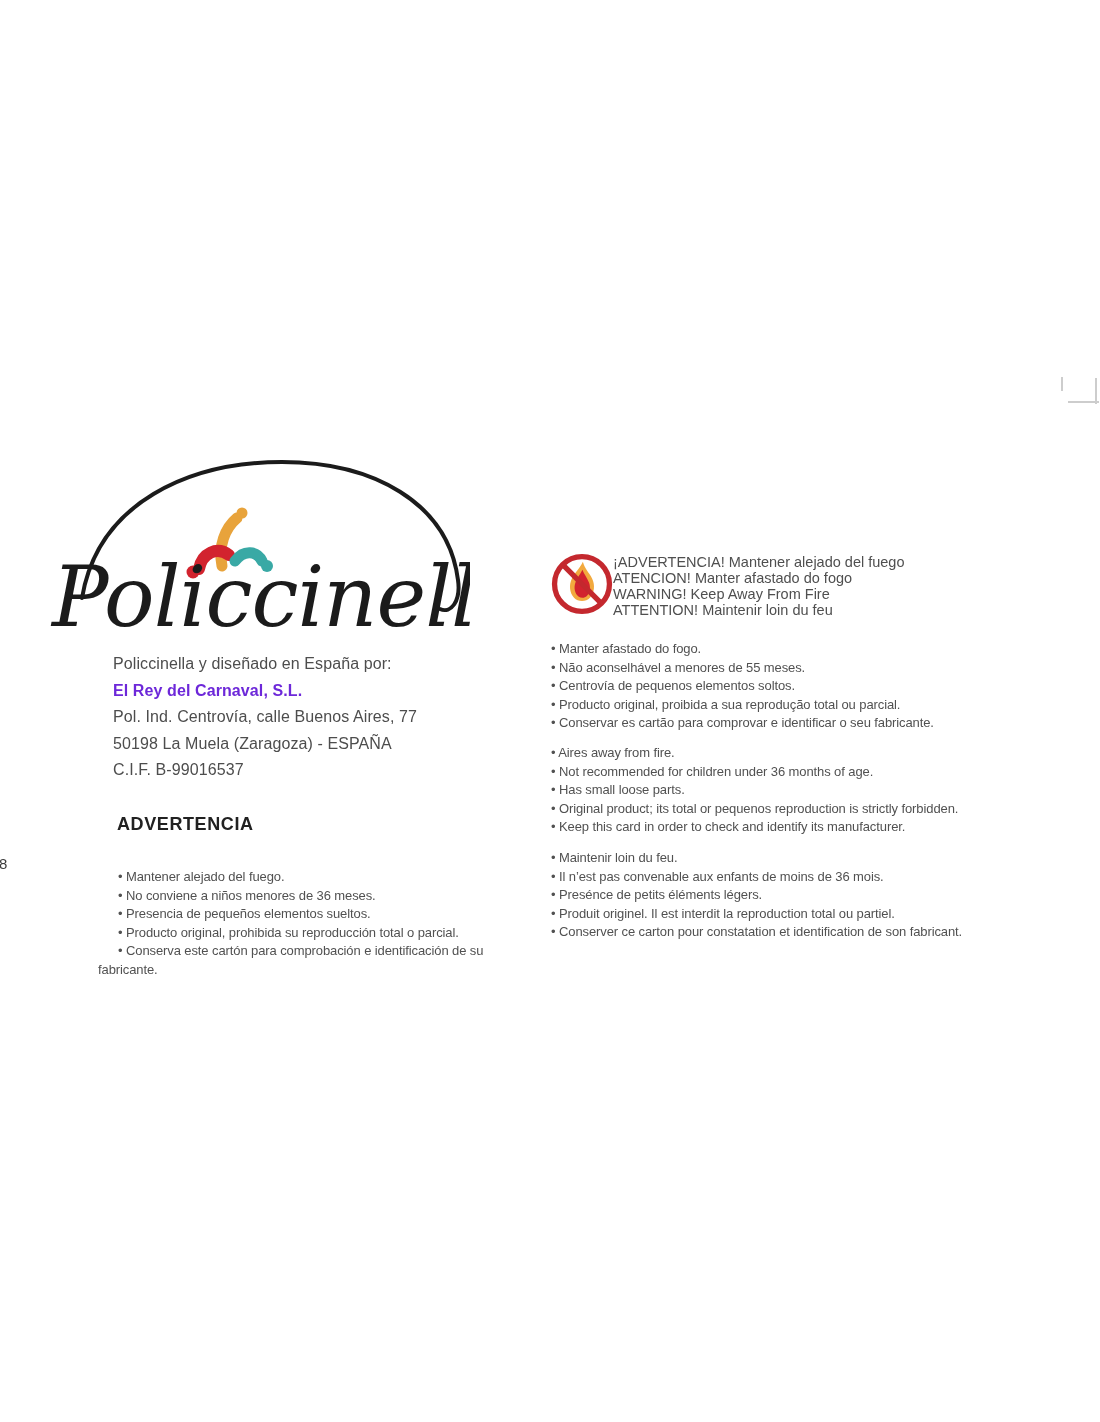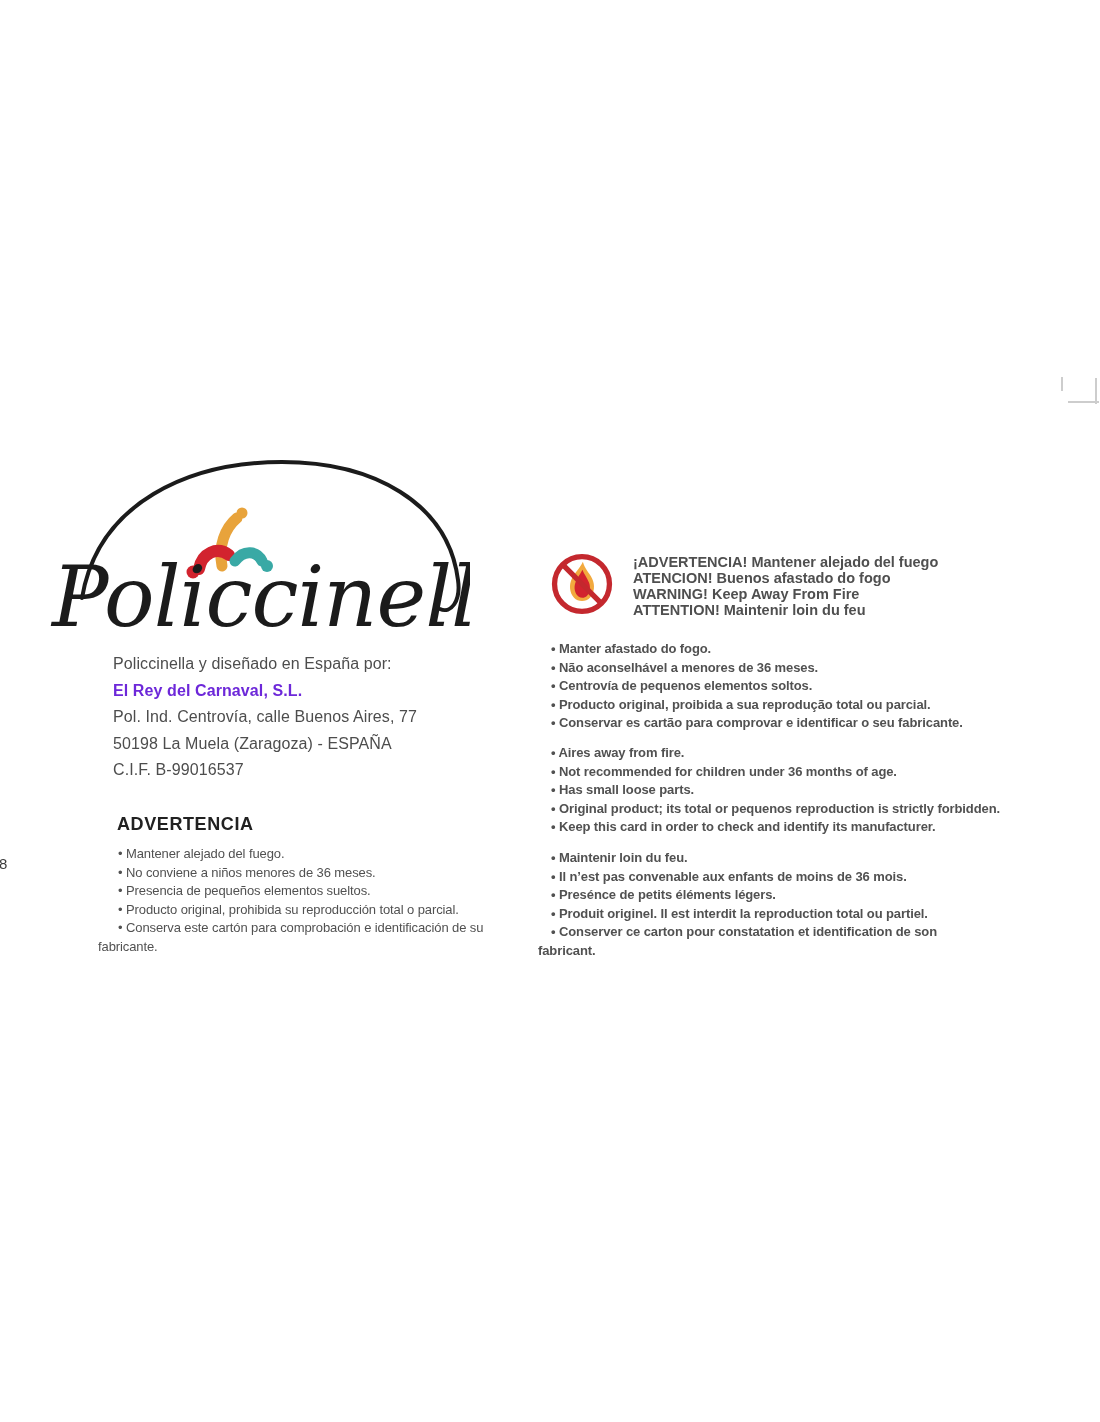--- a/index.html
+++ b/index.html
@@ -19,29 +19,29 @@
   .logo { position:absolute; left:50px; top:458px; width:420px; height:190px; }
 
   .distributor { position:absolute; left:113px; top:651px; font-size:16px; line-height:26.5px; color:#4d4d4d; letter-spacing:0.1px; }
   .company { font-weight:bold; color:#6d28d9; }
 
   .es-heading { position:absolute; left:117px; top:815px; margin:0; font-size:18px; line-height:1;
     font-weight:700; color:#212121; letter-spacing:0.6px;text-align:center; }
 
   .bullets { position:absolute; font-size:13px; line-height:18.5px; letter-spacing:-0.1px; color:#515151; }
   .left-bullets  > div { text-indent:20px; }
-  .right-bullets > div { text-indent:13px;font-weight:bold; }
-  .left-bullets { left:98px;  top:845px; width:420px; }
+  .right-bullets > div { text-indent:13px; }
+  .left-bullets { left:98px;  top:868px; width:420px; }
   .pt           { left:538px; top:640px; width:432px; }
   .en           { left:538px; top:744px; width:480px; }
   .fr           { left:538px; top:849px; width:432px; }
 
   .banner { position:absolute; left:551px; top:553px; display:flex; align-items:flex-start; }
   .no-fire { width:62px; height:62px; flex:0 0 auto; }
-  .banner-lines { margin-left:20px; padding-top:1px; font-size:14.5px; line-height:16px; color:#4f4f4f;font-weight:bold; }
+  .banner-lines { padding-top:1px; font-size:14.5px; line-height:16px; color:#4f4f4f; }
 </style>
 </head>
 <body>
 
 <div class="page">
 
   <div class="pagenum">8</div>
 
   <div class="cropmark cm-v1"></div>
   <div class="cropmark cm-h1"></div>
@@ -84,29 +84,29 @@
     <div class="no-fire">
       <svg viewBox="0 0 70 70" width="62" height="62">
         <circle cx="35" cy="35" r="31" fill="none" stroke="#C4282E" stroke-width="6"></circle>
         <path d="M36 10 C33 17 27 22 23.5 29 C20 36 21 45 26 50.5 C30.5 55.5 39.5 55.5 44 50.5 C49 45 50 36 46.5 29 C43 22 38 18 36 10 Z" fill="#F2A93E"></path>
         <path d="M35.5 19 C33 24 29.5 28 27.5 33.5 C25.5 39.5 27 46 31 49 C34 51.2 38 51 40.5 48.5 C44 45 45 39 43 33.5 C41 28.5 37.5 24.5 35.5 19 Z" fill="#D2232E"></path>
         <line x1="13.5" y1="13.5" x2="56.5" y2="56.5" stroke="#C4282E" stroke-width="6"></line>
       </svg>
     </div>
     <div class="banner-lines">
       <div>¡ADVERTENCIA! Mantener alejado del fuego</div>
-      <div>ATENCION! Buenos afastado do fogo</div>
+      <div>ATENCION! Manter afastado do fogo</div>
       <div>WARNING! Keep Away From Fire</div>
       <div>ATTENTION! Maintenir loin du feu</div>
     </div>
   </div>
 
   <div class="bullets right-bullets pt">
       <div>• Manter afastado do fogo.</div>
-      <div>• Não aconselhável a menores de 36 meses.</div>
+      <div>• Não aconselhável a menores de 55 meses.</div>
       <div>• Centrovía de pequenos elementos soltos.</div>
       <div>• Producto original, proibida a sua reprodução total ou parcial.</div>
       <div>• Conservar es cartão para comprovar e identificar o seu fabricante.</div>
     </div>
   <div class="bullets right-bullets en">
       <div>• Aires away from fire.</div>
       <div>• Not recommended for children under 36 months of age.</div>
       <div>• Has small loose parts.</div>
       <div>• Original product; its total or pequenos reproduction is strictly forbidden.</div>
       <div>• Keep this card in order to check and identify its manufacturer.</div>

